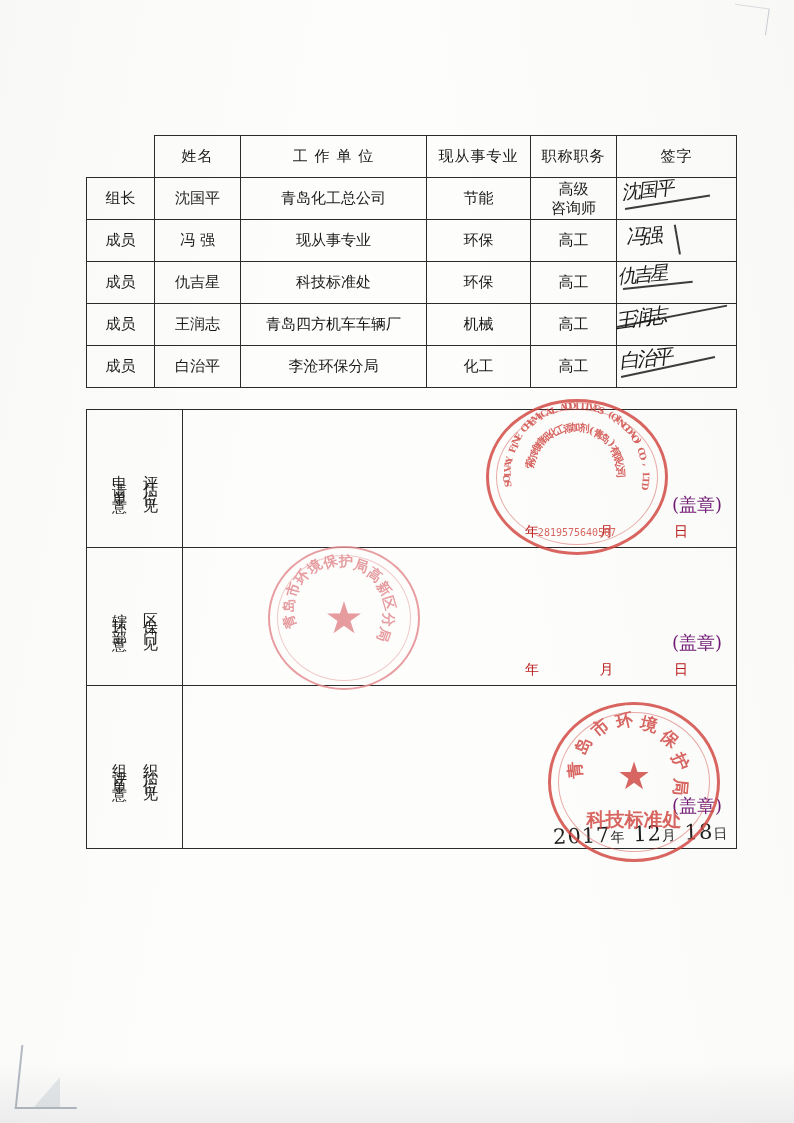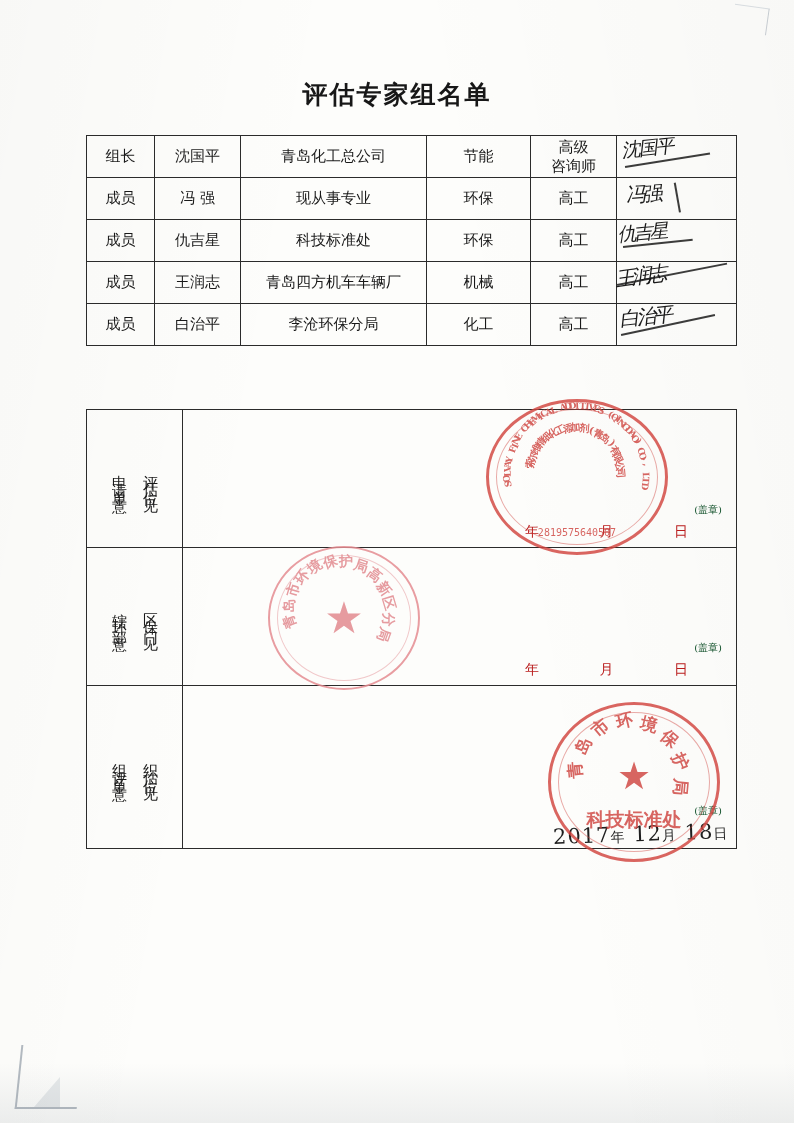--- a/index.html
+++ b/index.html
@@ -137,22 +137,22 @@
     line-height: 1;
   }
   .opin-body { height: 135px; }
   .opin-body.tall { height: 160px; }
 
   .seal-line {
     position: absolute;
     right: 14px;
     bottom: 30px;
     font-family: "DejaVu Serif", "Liberation Serif", serif;
-    font-size: 10px;
-    color: #14532d;
+    font-size: 18px;
+    color: #701a75;
   }
   .date-line {
     position: absolute;
     right: 20px;
     bottom: 6px;
     font-family: "DejaVu Serif", "Liberation Serif", serif;
     font-size: 14px;
     color: #b91c1c;
     letter-spacing: 28px;
   }
@@ -299,32 +299,39 @@
     left: 0; right: 0; bottom: 0;
     height: 60px;
     background: linear-gradient(to top, rgba(120,130,140,0.12), rgba(255,255,255,0));
   }
 </style>
 </head>
 <body>
 
 <div class="page">
 
-  <div class="doc-title">评估专家组名单</div>
 
   <table class="experts">
     <colgroup>
       <col class="c0">
         <col class="c1">
         <col class="c2">
         <col class="c3">
         <col class="c4">
         <col class="c5">
     </colgroup>
     <tbody>
+      <tr class="hdr">
+        <td class="corner"></td>
+        <td>姓名</td>
+        <td class="wide-hdr">工 作 单 位</td>
+        <td>现从事专业</td>
+        <td>职称职务</td>
+        <td>签字</td>
+      </tr>
 
       <tr>
         <td>组长</td>
         <td>沈国平</td>
         <td>青岛化工总公司</td>
         <td>节能</td>
         <td class="two-line">
           <div>高级</div>
           <div>咨询师</div>
         </td>

